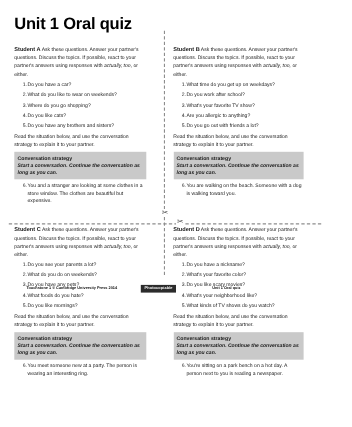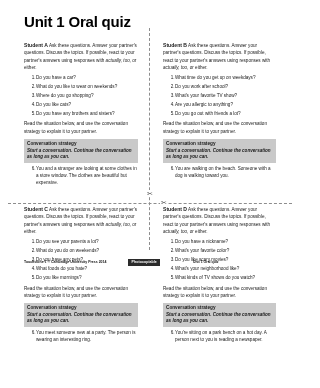--- a/index.html
+++ b/index.html
@@ -13,21 +13,21 @@
     font-family: "Liberation Sans", sans-serif;
     color: #1a1a1a;
     position: relative;
     overflow: hidden;
   }
   .page {
     position: relative;
     width: 300px;
     height: 276px;
     box-sizing: border-box;
-    padding: 14px 24px 0 24px;
+    padding: 14px 24px 0 13px;
   }
   .page-title {
     font-size: 15px;
     font-weight: bold;
     letter-spacing: -0.2px;
     margin: 0 0 11px 0;
     line-height: 1.05;
     color: #000;
   }
   

